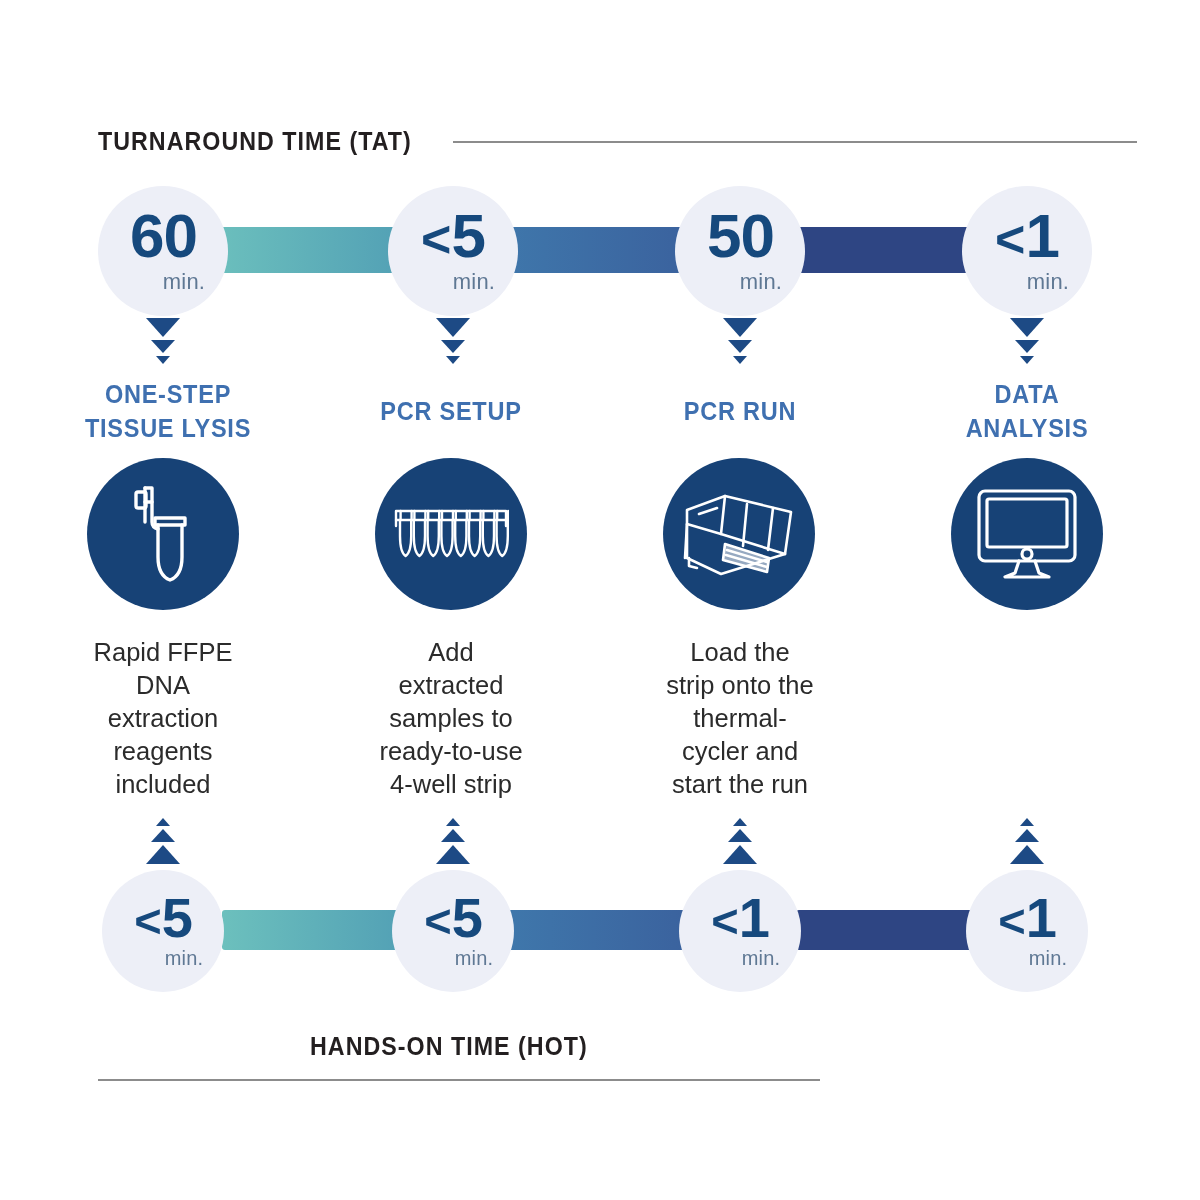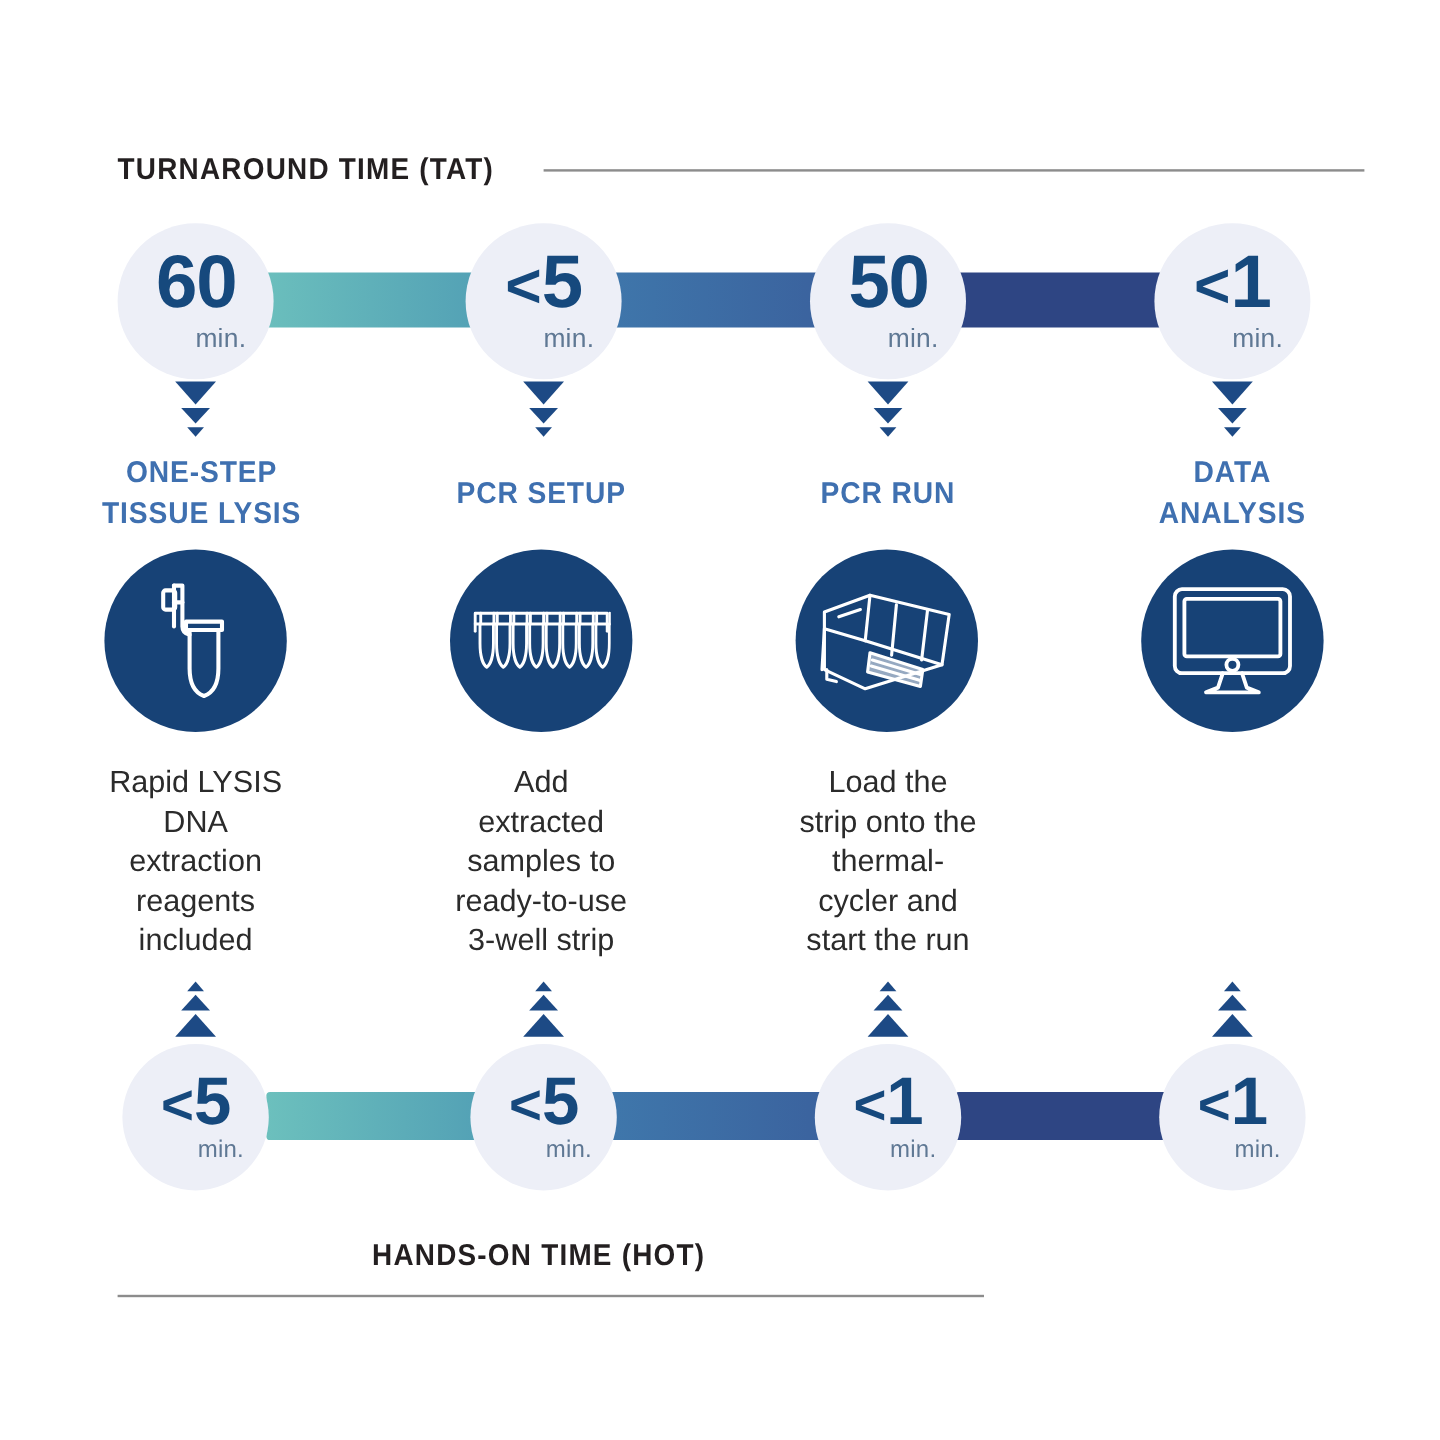--- a/index.html
+++ b/index.html
@@ -256,30 +256,30 @@
     <svg width="104" height="94" viewBox="0 0 104 94">
       <g fill="none" stroke="#ffffff" stroke-width="3.2" stroke-linejoin="round" stroke-linecap="round">
         <rect x="4" y="4" width="96" height="70" rx="6"></rect>
         <rect x="12" y="12" width="80" height="48" rx="2"></rect>
         <circle cx="52" cy="67" r="5"></circle>
         <path d="M44 74 L40 86 L30 90 L74 90 L64 86 L60 74"></path>
       </g>
     </svg>
   </div>
 
-  <div class="body-copy" style="left:38px;top:636px;width:250px;white-space:pre-line;">Rapid LYSIS
+  <div class="body-copy" style="left:38px;top:636px;width:250px;white-space:pre-line;">Rapid FFPE
 DNA
 extraction
 reagents
 included</div>
   <div class="body-copy" style="left:326px;top:636px;width:250px;white-space:pre-line;">Add
 extracted
 samples to
 ready-to-use
-3-well strip</div>
+4-well strip</div>
   <div class="body-copy" style="left:613px;top:636px;width:254px;white-space:pre-line;">Load the
 strip onto the
 thermal-
 cycler and
 start the run</div>
 
   <div class="chev-stack up" style="left:146px;top:818px;">
     <div class="chev c3"></div>
     <div class="chev c2"></div>
     <div class="chev c1"></div>

